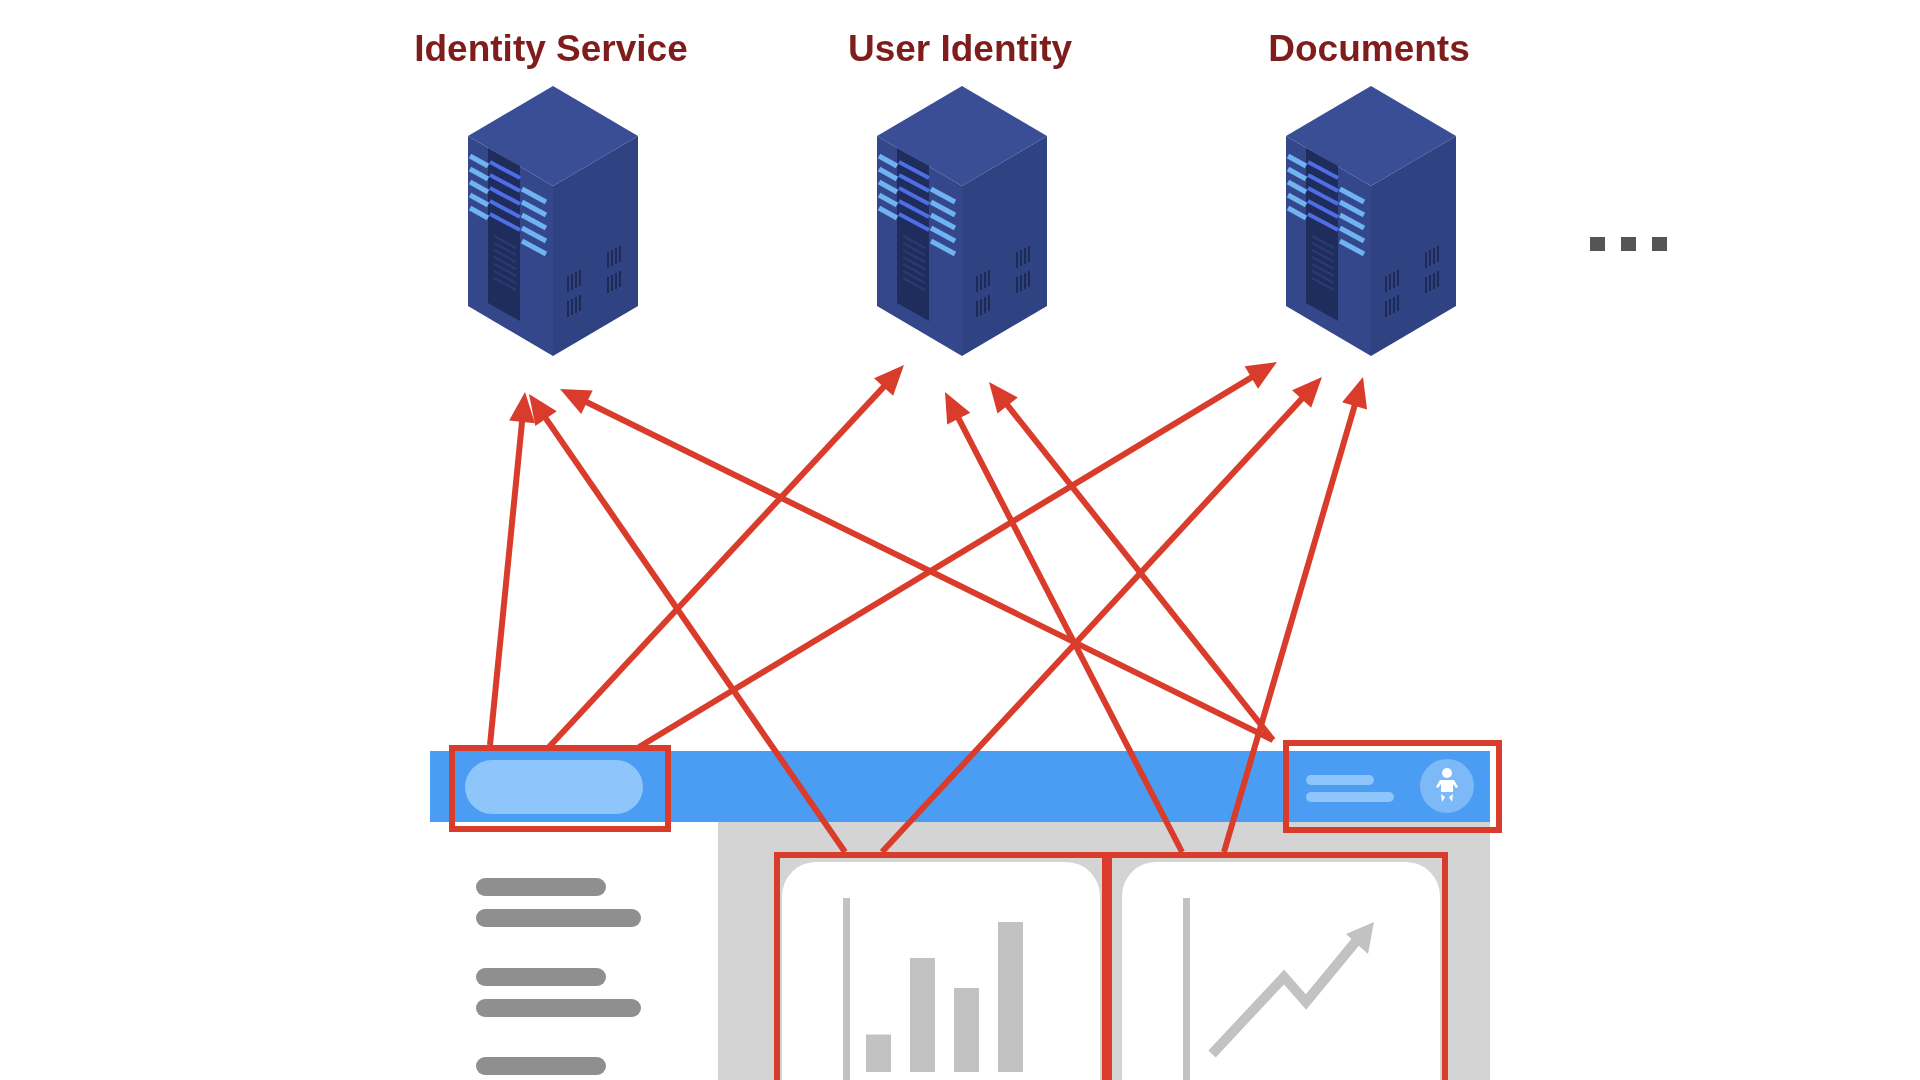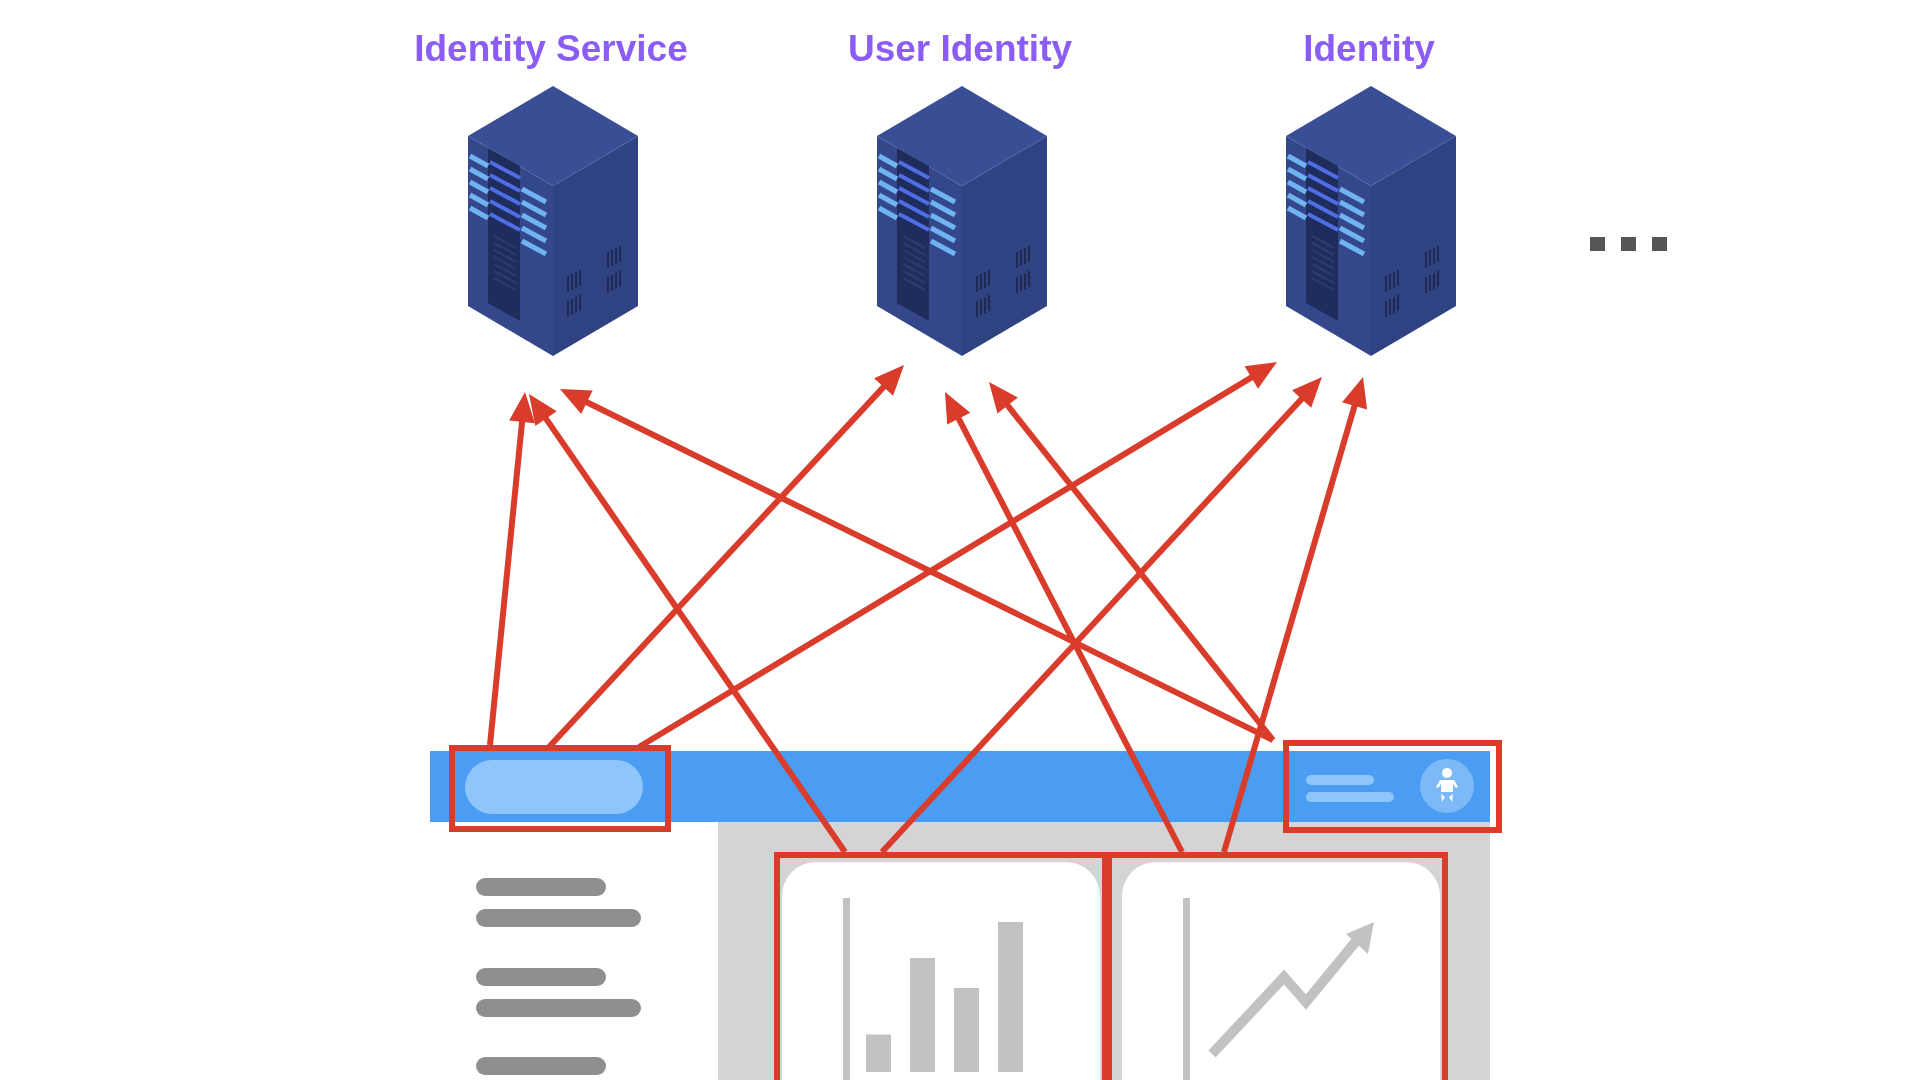--- a/index.html
+++ b/index.html
@@ -1,36 +1,36 @@
 <!DOCTYPE html>
 <html><head>
 <meta charset="utf-8">
 <style>
   html, body { margin:0; padding:0; background:#ffffff; }
   body { width:1920px; height:1080px; position:relative; overflow:hidden; font-family:"Liberation Sans", sans-serif; }
-  .label { position:absolute; top:28px; font-weight:bold; font-size:37px; color:#8b5cf6; transform:translateX(-50%); white-space:nowrap; }
+  .label { position:absolute; top:28px; font-weight:bold; font-size:37px; color:#7f1d1d; transform:translateX(-50%); white-space:nowrap; }
   .server { position:absolute; top:86px; width:170px; height:270px; }
   .ellipsis { position:absolute; left:1590px; top:237px; display:flex; gap:16px; }
   .ellipsis span { width:15px; height:14px; background:#555; display:block; }
   .topbar { position:absolute; left:430px; top:751px; width:1060px; height:71px; background:#4a9df3; }
   .search-pill { position:absolute; left:465px; top:760px; width:178px; height:54px; border-radius:27px; background:#8ec5fa; }
   .content-area { position:absolute; left:718px; top:822px; width:772px; height:258px; background:#d4d4d4; }
   .card { position:absolute; background:#fff; border-radius:34px 34px 0 0; }
   .sideline { position:absolute; height:18px; border-radius:9px; background:#8f8f8f; left:476px; }
   .hl-box { position:absolute; border:6px solid #d93c2b; box-sizing:border-box; }
   .user-lines span { position:absolute; height:10px; border-radius:5px; background:#8ec5fa; }
   .avatar { position:absolute; left:1420px; top:759px; width:54px; height:54px; border-radius:50%; background:#7cb9f6; }
   svg.overlay { position:absolute; left:0; top:0; }
 </style>
 </head>
 <body>
 
 <div class="label" style="left:551px">Identity Service</div>
 <div class="label" style="left:960px">User Identity</div>
-<div class="label" style="left:1369px">Identity</div>
+<div class="label" style="left:1369px">Documents</div>
 
 <div class="server" style="left:468px">
   <svg viewBox="0 0 170 270" width="170" height="270">
     <polygon points="0,50 85,0 170,50 85,100" fill="#3a4e95"></polygon>
     <polygon points="0,50 85,100 85,270 0,220" fill="#34478b"></polygon>
     <polygon points="85,100 170,50 170,220 85,270" fill="#2f4282"></polygon>
     <polygon points="20,62 52,80 52,235 20,217" fill="#1f2d5c"></polygon>
     <g stroke="#6fb3f2" stroke-width="5">
       <line x1="2" y1="70" x2="20" y2="80"></line>
         <line x1="2" y1="83" x2="20" y2="93"></line>

